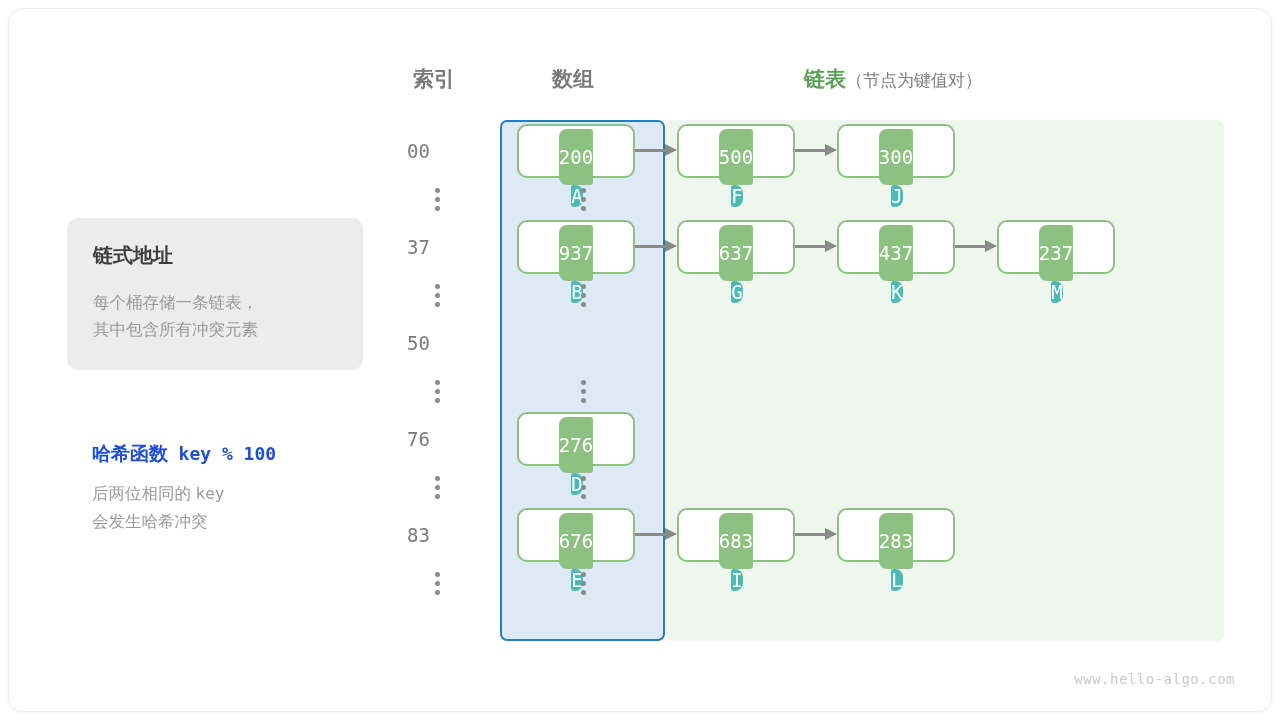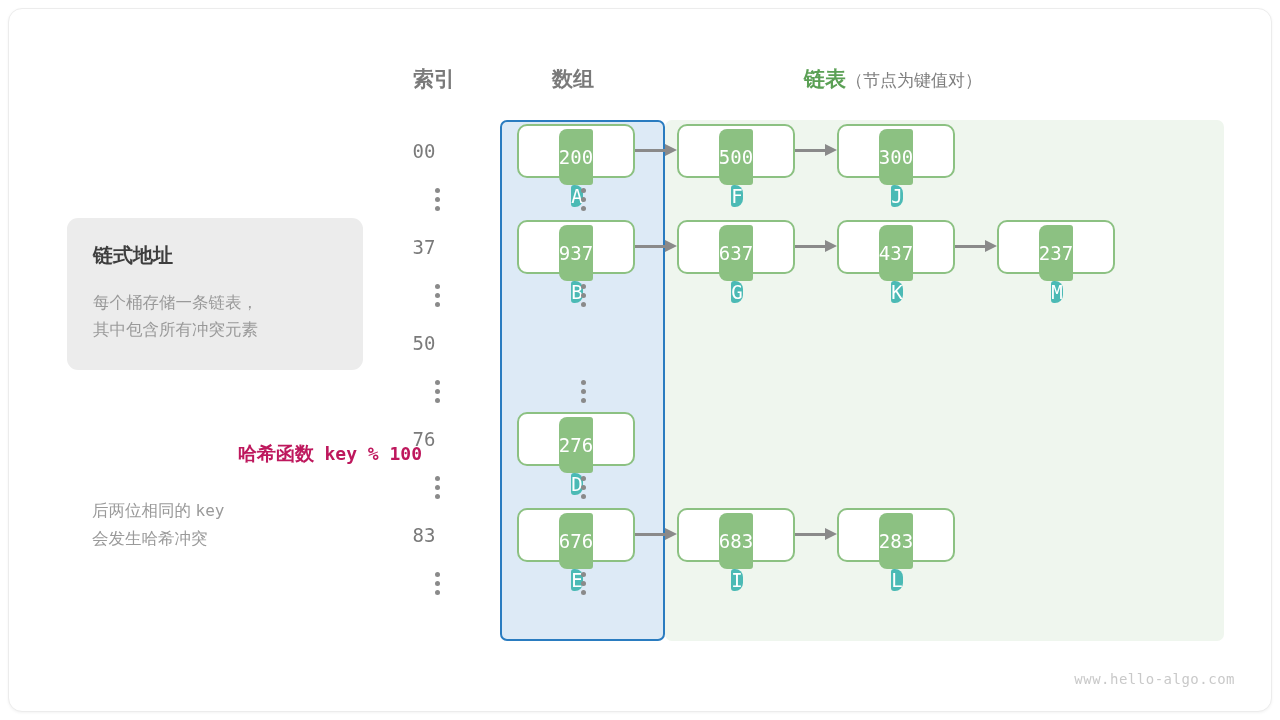--- a/index.html
+++ b/index.html
@@ -74,24 +74,23 @@
   
   #hashnote {
     position: absolute;
     left: 83px;
     top: 432px;
     width: 330px;
   }
   #hashnote .ttl {
     font-size: 19px;
     font-weight: bold;
-    color: #be185d;
-    margin-bottom: 30px;
+    color: #1d4ed8;
+    margin-bottom: 13px;
     white-space: nowrap;
-    text-align: right;
   }
   #hashnote .ttl .mono {
     font-family: "DejaVu Sans Mono", monospace;
     font-weight: bold;
     font-size: 18px;
   }
   #hashnote .bdy {
     font-size: 16.5px;
     color: #9a9a9a;
     line-height: 1.66;
@@ -133,26 +132,25 @@
     height: 521px;
   }
   .row {
     position: absolute;
     left: 0;
     width: 1264px;
     height: 54px;
   }
   .row .idx {
     position: absolute;
-    left: 385px;
+    left: 398px;
     width: 60px;
     top: 0;
     height: 54px;
     line-height: 54px;
-    text-align: center;
     font-family: "DejaVu Sans Mono", monospace;
     font-size: 19px;
     color: #7a7a7a;
   }
 
   
   .dots-row { position: absolute; left: 0; width: 1264px; height: 42px; }
   .dots {
     position: absolute;
     top: 0;

